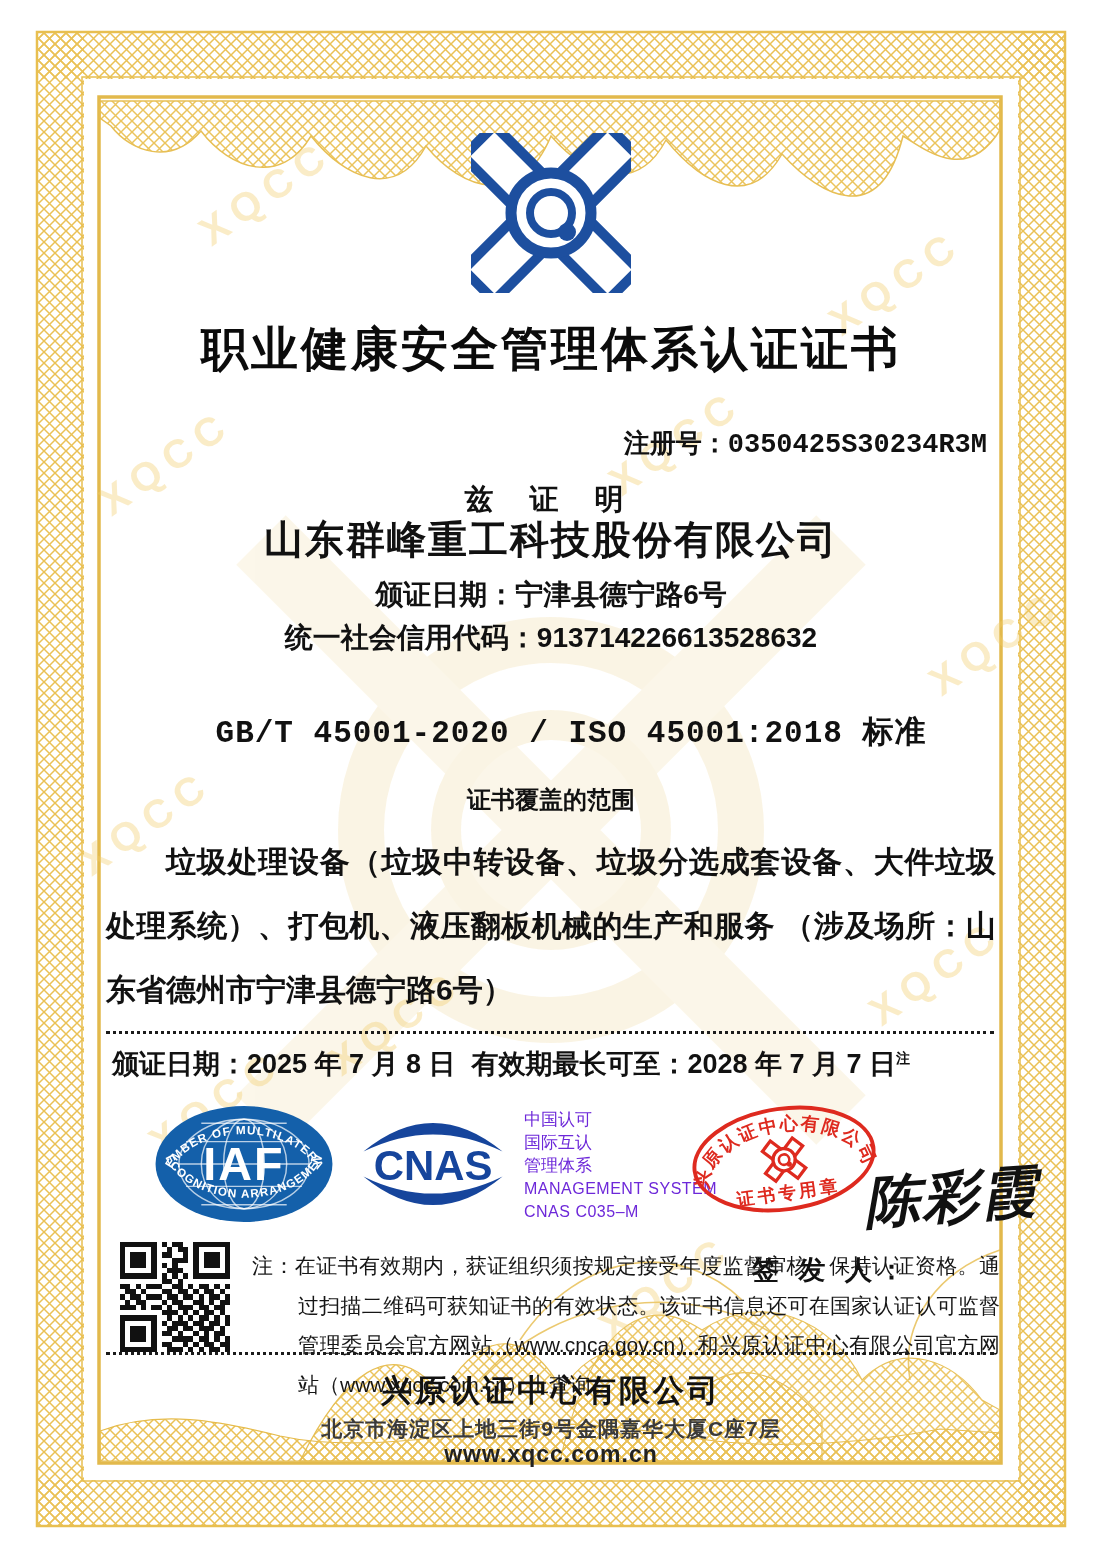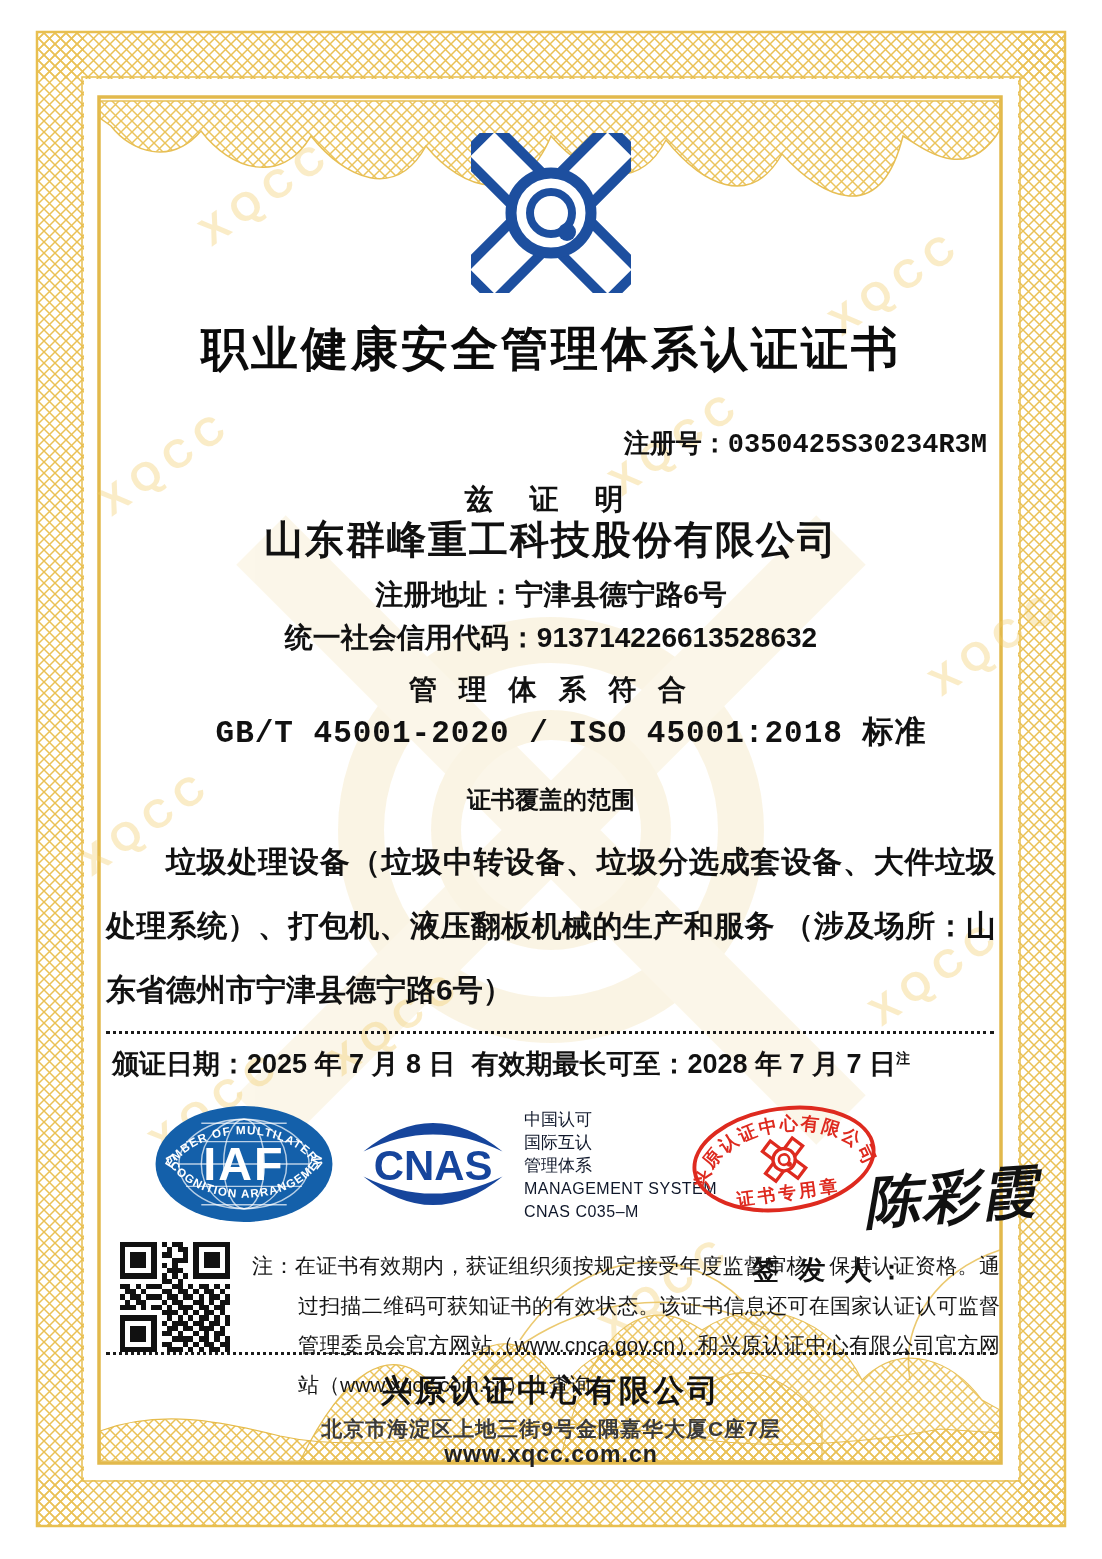--- a/index.html
+++ b/index.html
@@ -53,21 +53,21 @@
     position:absolute; top:1046px; left:112px; width:880px;
     display:flex; font-size:27px; font-weight:bold;
   }
   .dates .valid{ margin-left:auto; padding-right:82px; }
   .dates sup{ font-size:14px; vertical-align:super; }
 
   .iaf  { position:absolute; left:150px; top:1103px; width:188px; height:122px; }
   .cnas { position:absolute; left:352px; top:1107px; width:162px; height:114px; }
   .cnas-text{
     position:absolute; left:524px; top:1108px;
-    font-size:17px; line-height:23px; color:#0f172a;
+    font-size:17px; line-height:23px; color:#6d28d9;
   }
   .cnas-text .en{ font-size:16px; letter-spacing:0.5px; }
 
   .seal{ position:absolute; left:686px; top:1090px; width:196px; height:138px; transform:rotate(-8deg); }
 
   .sign-label{
     position:absolute; left:752px; top:1252px;
     font-size:27px; font-weight:bold; letter-spacing:6px;
   }
   .sign-name{
@@ -158,24 +158,23 @@
     </svg>
 
     <div class="title">职业健康安全管理体系认证证书</div>
 
     <div class="regno">
       <span>注册号：</span><span class="num">0350425S30234R3M</span>
     </div>
 
     <div class="center-line certify">兹 证 明</div>
     <div class="center-line company">山东群峰重工科技股份有限公司</div>
-    <div class="center-line addr">注册地址：宁津县德宁路6号</div>
+    <div class="center-line addr">颁证日期：宁津县德宁路6号</div>
     <div class="center-line credit">统一社会信用代码：913714226613528632</div>
 
-    <div class="center-line sys-head">管 理 体 系 符 合</div>
     <div class="center-line standard">GB/T 45001-2020 / ISO 45001:2018 标准</div>
 
     <div class="center-line scope-head">证书覆盖的范围</div>
     <div class="scope">垃圾处理设备（垃圾中转设备、垃圾分选成套设备、大件垃圾处理系统）、打包机、液压翻板机械的生产和服务 （涉及场所：山东省德州市宁津县德宁路6号）</div>
 
     <div class="dotted dotted-1"></div>
 
     <div class="dates">
       <span>颁证日期：2025 年 7 月 8 日</span>
       <span class="valid"><span>有效期最长可至：2028 年 7 月 7 日</span><sup>注</sup></span>

